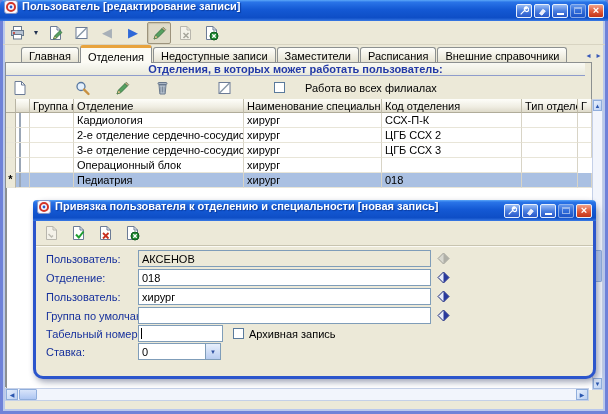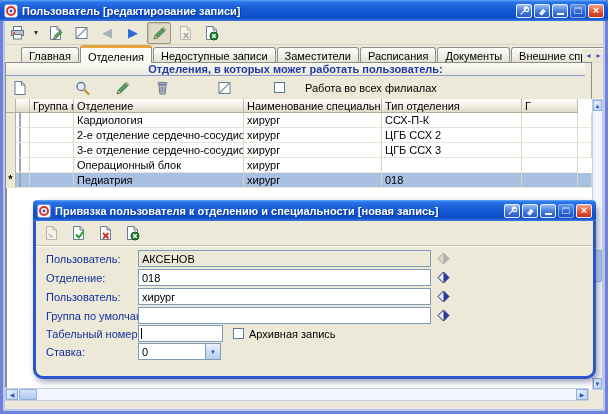--- a/index.html
+++ b/index.html
@@ -4,21 +4,21 @@
 <style>
   html,body{margin:0;padding:0;background:#9AA8C8;}
   *{box-sizing:border-box;font-family:"Liberation Sans",sans-serif;}
   .screen{position:relative;width:608px;height:414px;overflow:hidden;background:#ECE9D8;font-size:11px;color:#000;}
 
   
   .window{position:absolute;inset:0;border:3px solid #6F82D8;border-top:none;background:#ECE9D8;
           box-shadow:inset 2px 0 #B9C8EC,inset -2px 0 #B9C8EC,inset 0 -2px #B9C8EC;}
   .titlebar{position:absolute;left:-3px;right:-3px;top:0;height:21px;border-radius:5px 5px 0 0;
             background:linear-gradient(180deg,#5CA8F8 0%,#2A74E8 10%,#1459D4 45%,#0E4EC6 85%,#3A7AE4 100%);
-            display:flex;align-items:center;padding:0 4px;gap:4px;}
+            display:flex;padding:0 4px;gap:4px;}
   .titlebar .title{color:#fff;font-weight:bold;font-size:11px;text-shadow:1px 1px 1px #0A3A9C;flex:1;
                    white-space:nowrap;overflow:hidden;}
   .appicon{width:14px;height:14px;background:#F8F8FF;border-radius:3px;border:1px solid #8898C8;
            display:flex;align-items:center;justify-content:center;flex:none;}
   .appicon svg{display:block;}
   .wbtns{display:flex;gap:2px;align-items:center;}
   .wbtn{width:16px;height:14px;border-radius:2px;border:1px solid #E8F0FC;display:flex;align-items:center;justify-content:center;
         background:linear-gradient(180deg,#9ABCF4 0%,#4A7EE0 50%,#2858C8 100%);color:#fff;font-size:9px;line-height:1;}
   .wbtn.close{background:linear-gradient(180deg,#F0A088 0%,#E05838 55%,#C23318 100%);font-weight:bold;font-size:11px;}
   .wbtn.disabled{opacity:.55;}
@@ -181,21 +181,20 @@
           </svg>
       </span>
     </div>
 
     <div class="tabstrip">
       <span class="tab">Главная</span>
       <span class="tab active">Отделения</span>
       <span class="tab">Недоступные записи</span>
       <span class="tab">Заместители</span>
       <span class="tab">Расписания</span>
-      <span class="tab">Документы</span>
       <span class="tab">Внешние справочники</span>
 
       <span class="tabscroll">
         <span>◂</span>
         <span>▸</span>
       </span>
     </div>
 
     <div class="panel-edge"></div>
 
@@ -242,20 +241,21 @@
     </div>
 
     <div class="gridbg"></div>
     <div class="grid">
       <div class="trow hdr">
         <div class="cell ind"></div>
         <div class="cell"></div>
         <div class="cell">Группа пац</div>
         <div class="cell">Отделение</div>
         <div class="cell">Наименование специальности</div>
+        <div class="cell">Код отделения</div>
         <div class="cell">Тип отделения</div>
         <div class="cell">Г</div>
       </div>
 
       <div class="trow">
         <div class="cell ind"></div>
         <div class="cell"><span class="rowcb"></span></div>
         <div class="cell"></div>
         <div class="cell">Кардиология</div>
         <div class="cell">хирург</div>

